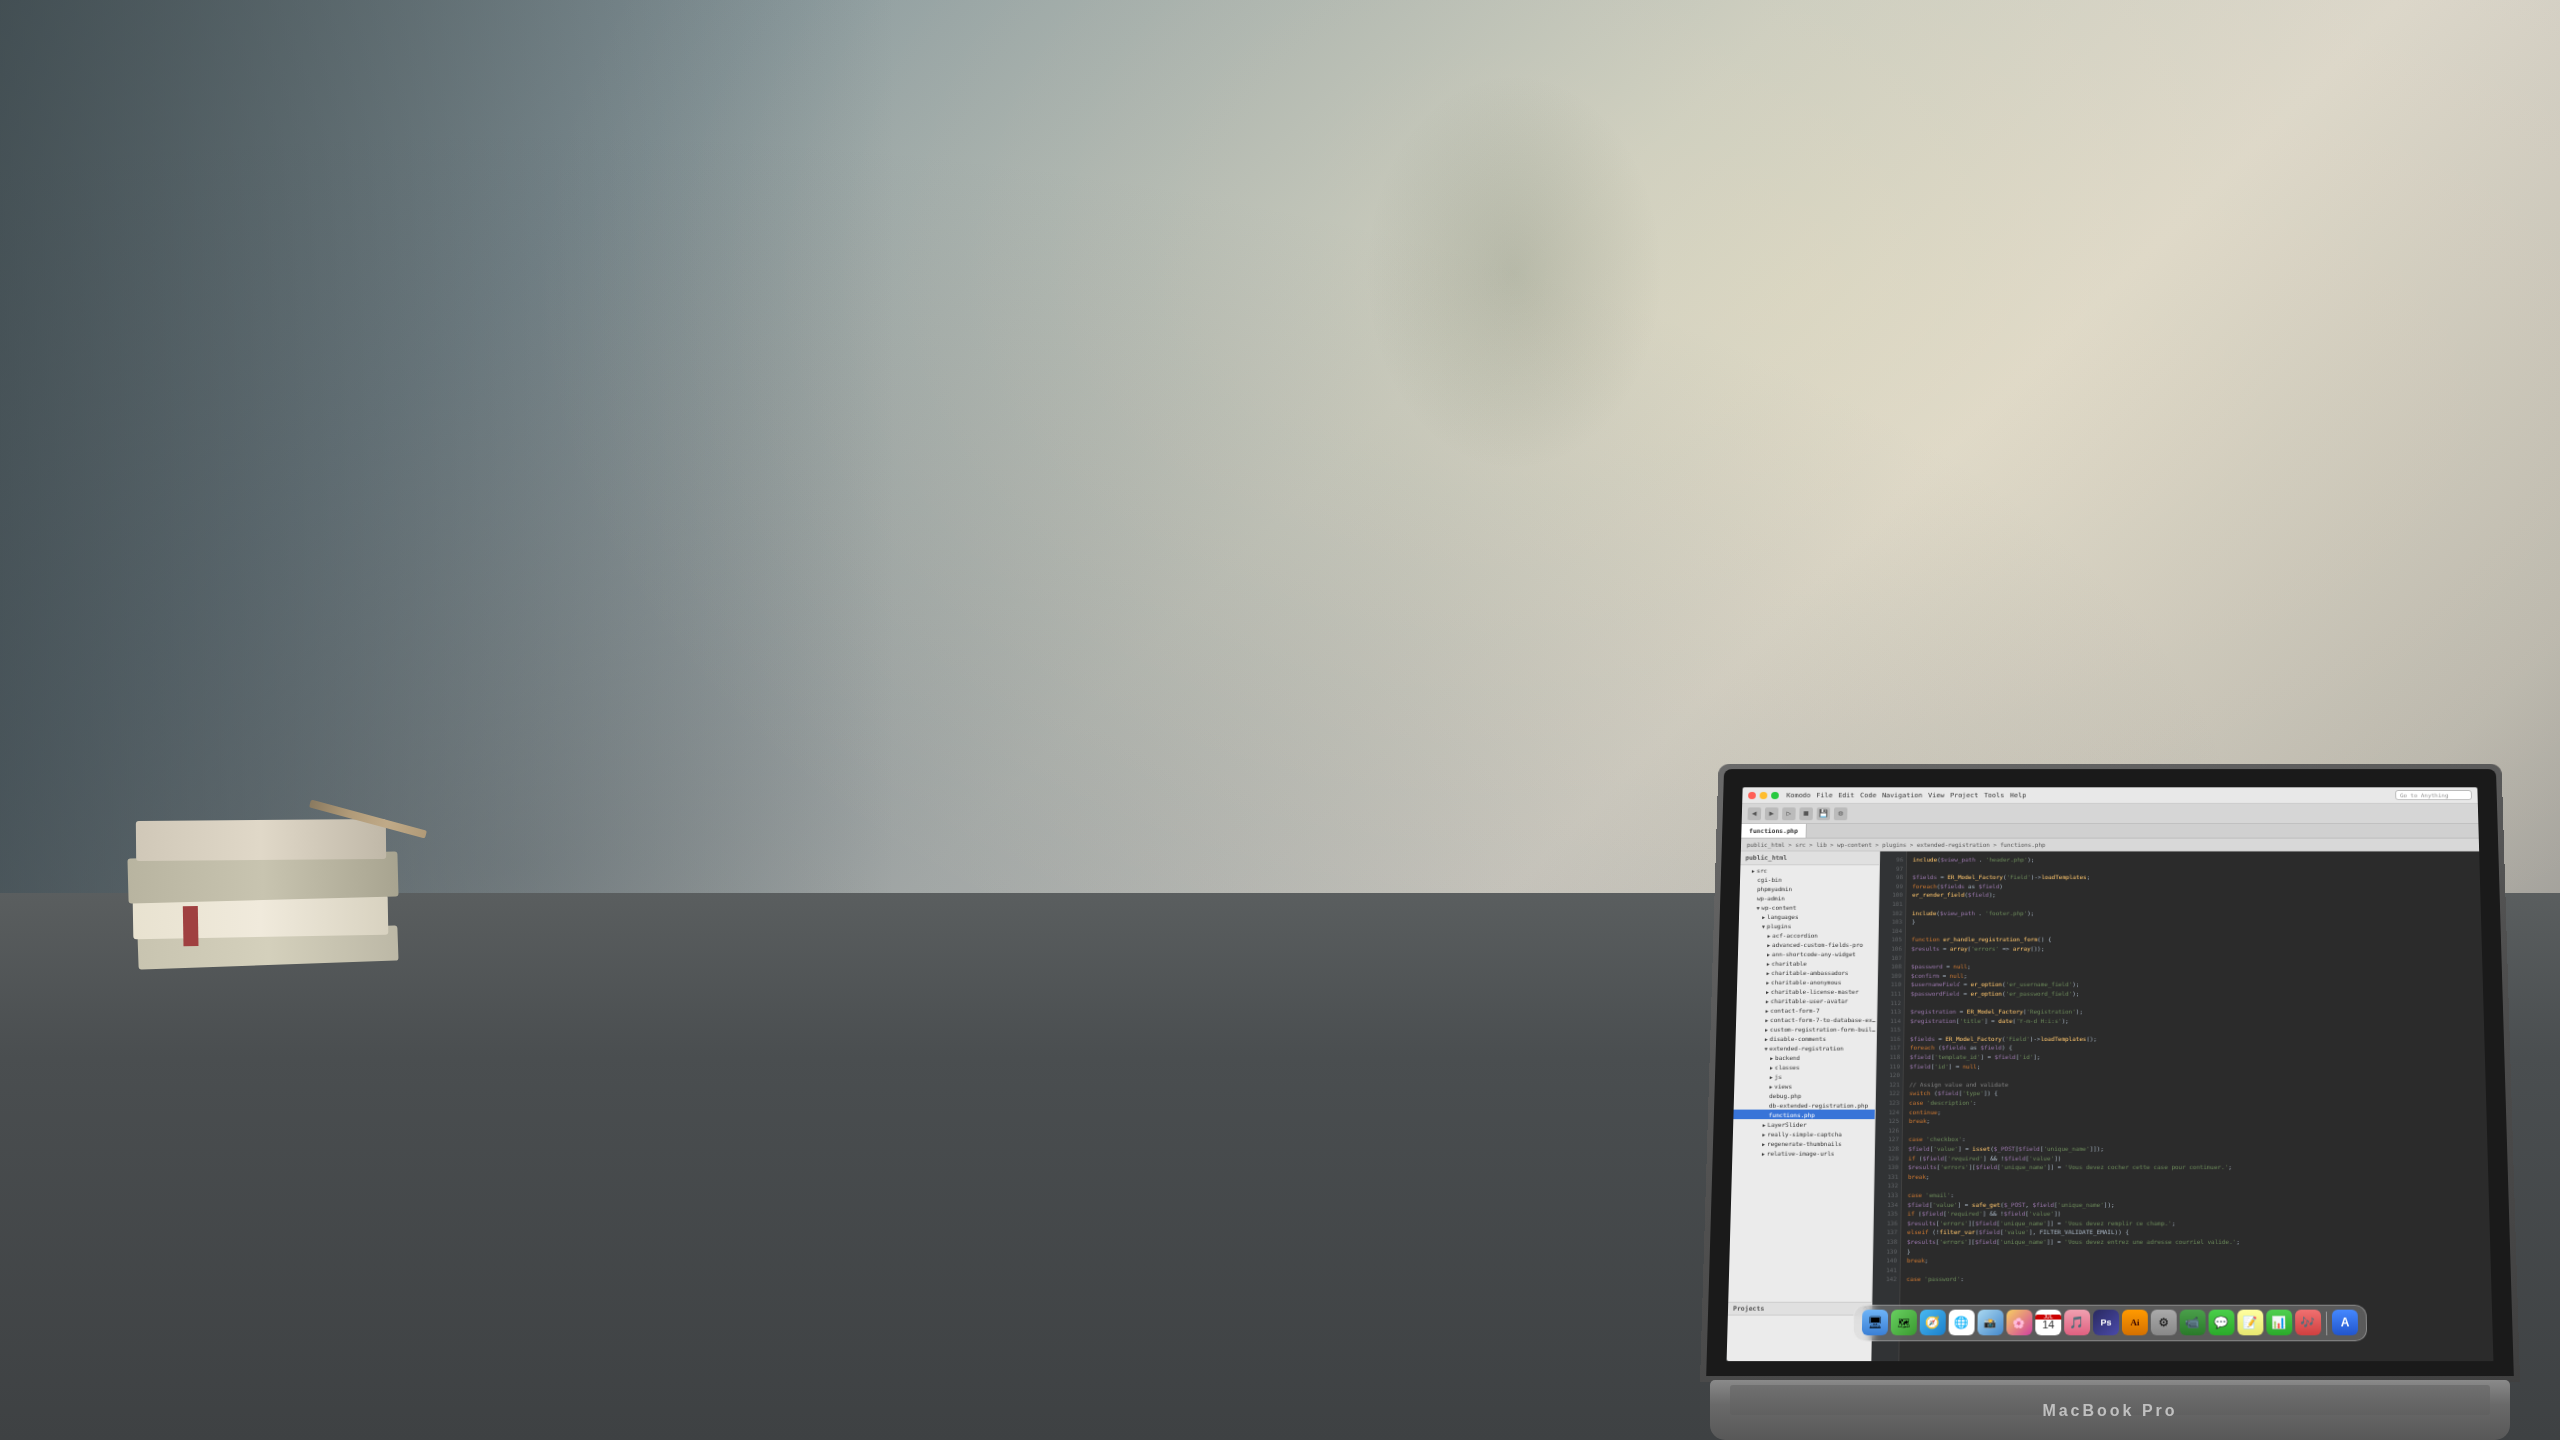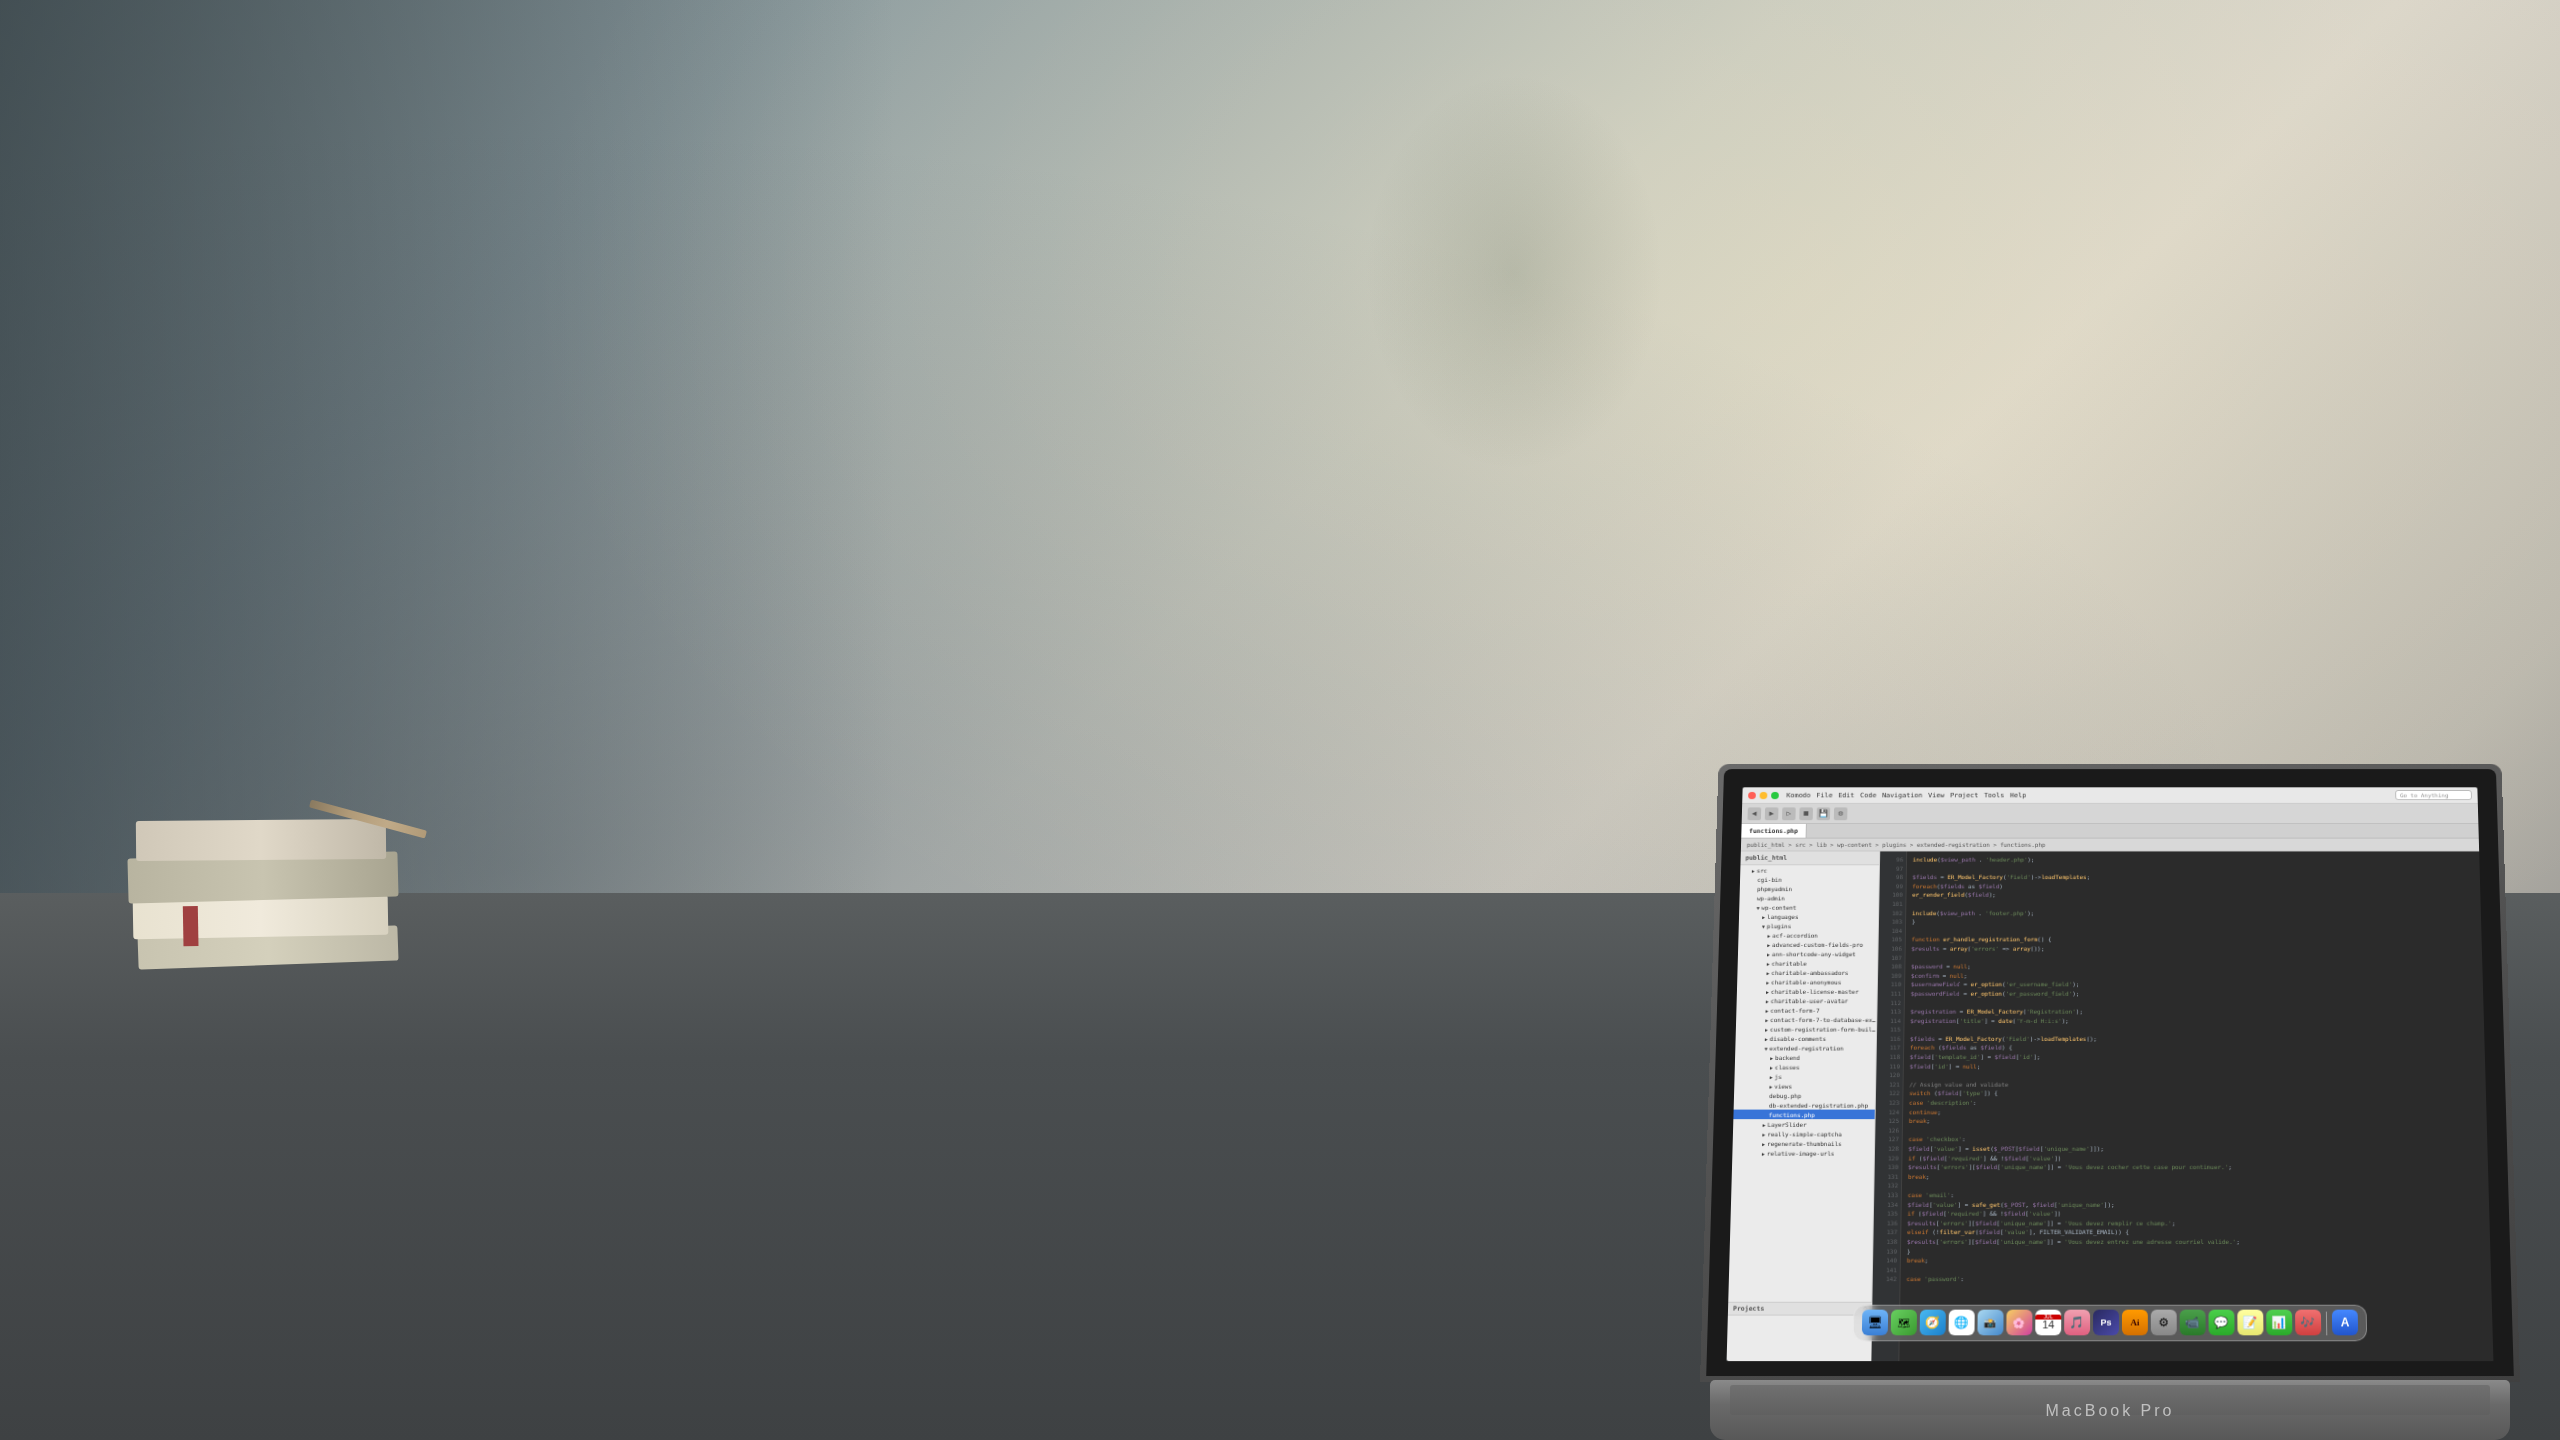--- a/index.html
+++ b/index.html
@@ -127,21 +127,21 @@
 
     
     .macbook-label {
       position: absolute;
       bottom: 20px;
       left: 50%;
       transform: translateX(-50%);
       color: #c0c0c0;
       font-size: 16px;
       letter-spacing: 3px;
-      font-weight: 400;
+      font-weight: 700;
       white-space: nowrap;
     }
 
     
     .laptop-screen-outer {
       position: absolute;
       bottom: 58px;
       left: 40px;
       width: 820px;
       height: 650px;

